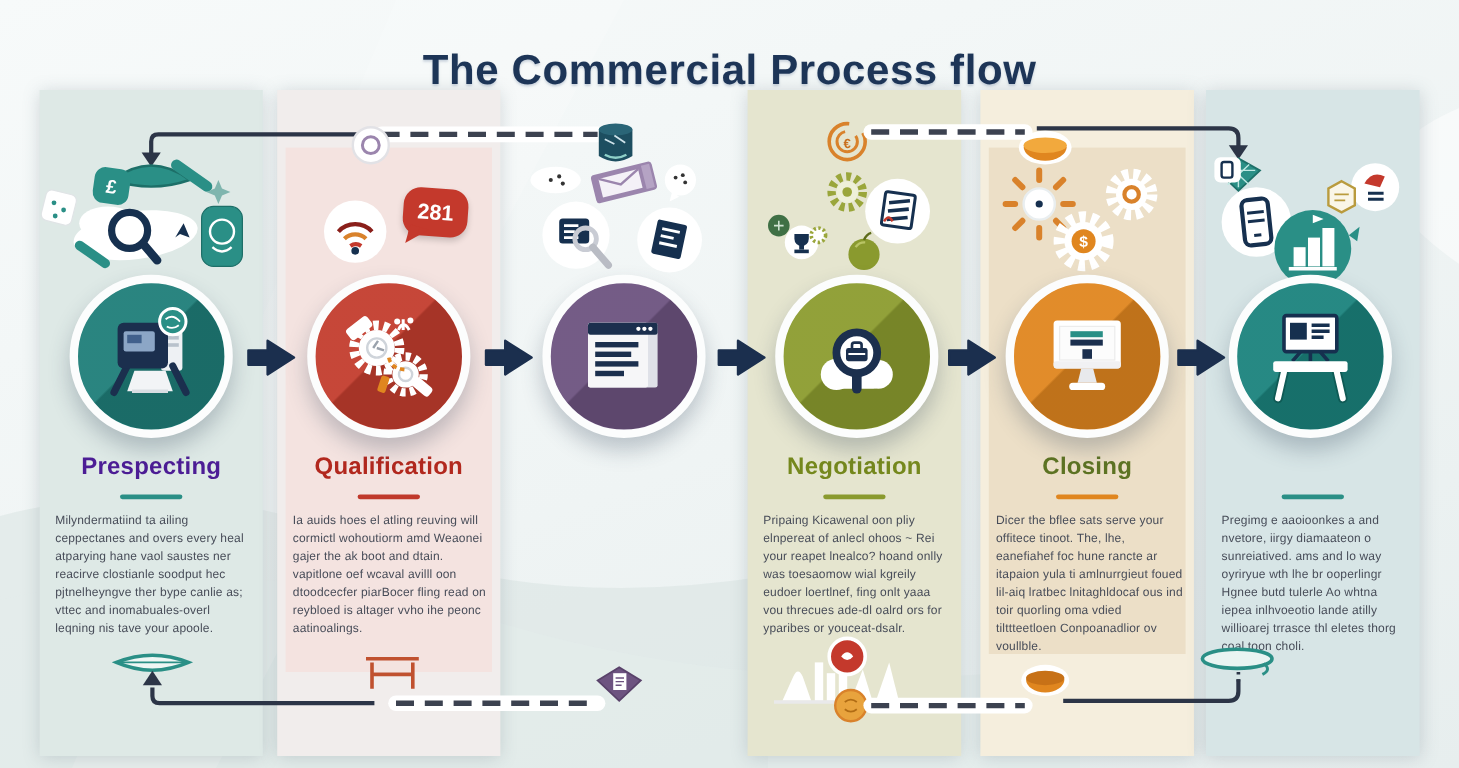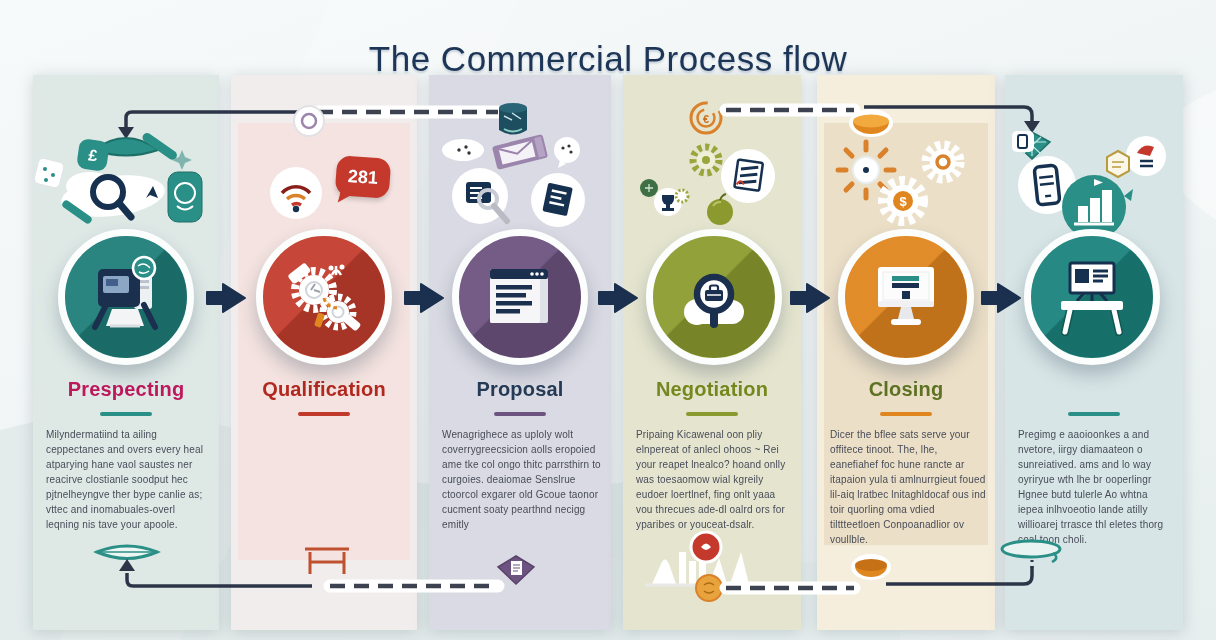--- a/index.html
+++ b/index.html
@@ -4,21 +4,21 @@
 <style>
   html,body { margin:0; padding:0; background:#e9eef0; }
   #stage {
     position:relative; width:1216px; height:640px; overflow:hidden;
     background:linear-gradient(160deg,#f7fafa 0%, #eff4f4 55%, #e7eeee 100%);
     font-family:"Liberation Sans", sans-serif;
   }
   .bg-layer { position:absolute; inset:0; z-index:0; }
   .page-title {
     position:absolute; top:16px; left:0; right:0; z-index:2;
-    text-align:center; font-size:35px; font-weight:400; color:#1d3557;
+    text-align:center; font-size:35px; font-weight:700; color:#1d3557;
     letter-spacing:.5px; text-shadow:0 2px 2px rgba(120,140,170,.35);
   }
   .col { position:absolute; top:75px; height:555px; z-index:1;
          box-shadow:0 2px 14px rgba(110,125,135,.30); }
   .col-card { position:absolute; left:7px; right:7px; }
   .col-title { position:absolute; top:303px; left:0; right:0; text-align:center;
                font-size:20px; font-weight:bold; letter-spacing:.2px; }
   .col-underline { position:absolute; top:337px; left:50%; transform:translateX(-50%);
                    width:52px; height:4px; border-radius:2px; }
   .col-desc { position:absolute; top:352px; left:13px; right:9px;
@@ -53,36 +53,32 @@
   <svg class="bg-layer" viewBox="0 0 1216 640">
     <path d="M0 430 Q150 390 300 450 T640 480 L640 640 L0 640 Z" fill="#cfdeda" opacity="0.38"></path>
     <path d="M0 500 Q200 455 420 520 T900 555 L900 640 L0 640 Z" fill="#e4edeb" opacity="0.65"></path>
     <path d="M1216 90 Q1100 140 1216 220 Z" fill="#ffffff" opacity="0.5"></path>
     <path d="M330 0 L520 0 L180 640 L60 640 Z" fill="#ffffff" opacity="0.18"></path>
   </svg>
 
   <h1 class="page-title">The Commercial Process flow</h1>
 
   <div class="col" style="left: 33px; width: 186px; background: rgb(222, 233, 230);">
-    <div class="col-title" style="color: #be185d;">Prespecting</div>
+    <div class="col-title" style="color: #4c1d95;">Prespecting</div>
     <div class="col-underline" style="background: rgb(42, 143, 134);"></div>
     <div class="col-desc">Milyndermatiind ta ailing ceppectanes and overs every heal atparying hane vaol saustes ner reacirve clostianle soodput hec pjtnelheyngve ther bype canlie as; vttec and inomabuales-overl leqning nis tave your apoole.</div>
   </div>
 
   <div class="col" style="left: 231px; width: 186px; background: rgb(241, 237, 236);">
     <div class="col-card" style="top: 48px; height: 437px; background: rgb(244, 227, 224);"></div>
     <div class="col-title" style="color: rgb(178, 40, 30);">Qualification</div>
     <div class="col-underline" style="background: rgb(192, 57, 43);"></div>
-  </div>
-
-  <div class="col" style="left: 429px; width: 182px; background: rgb(217, 218, 227);">
-    <div class="col-title" style="color: rgb(36, 58, 85);">Proposal</div>
-    <div class="col-underline" style="background: rgb(109, 83, 128);"></div>
-    <div class="col-desc">Wenagrighece as uploly wolt coverrygreecsicion aolls eropoied ame tke col ongo thitc parrsthirn to curgoies. deaiomae Senslrue ctoorcol exgarer old Gcoue taonor cucment soaty pearthnd necigg emitly</div>
-  </div>
+    <div class="col-desc">Ia auids hoes el atling reuving will cormictl wohoutiorm amd Weaonei gajer the ak boot and dtain. vapitlone oef wcaval avilll oon dtoodcecfer piarBocer fling read on reybloed is altager vvho ihe peonc aatinoalings.</div>
+  </div>
+
 
   <div class="col" style="left: 817px; width: 178px; background: rgb(245, 238, 221);">
     <div class="col-card" style="top: 48px; height: 422px; background: rgb(236, 223, 199);"></div>
     <div class="col-title" style="color: rgb(93, 115, 35);">Closing</div>
     <div class="col-underline" style="background: rgb(224, 134, 31);"></div>
     <div class="col-desc">Dicer the bflee sats serve your offitece tinoot. The, lhe, eanefiahef foc hune rancte ar itapaion yula ti amlnurrgieut foued lil-aiq lratbec lnitaghldocaf ous ind toir quorling oma vdied tilttteetloen Conpoanadlior ov voullble.</div>
   </div>
 
   <div class="col" style="left: 623px; width: 178px; background: rgb(229, 229, 207);">
     <div class="col-title" style="color: rgb(117, 136, 29);">Negotiation</div>

